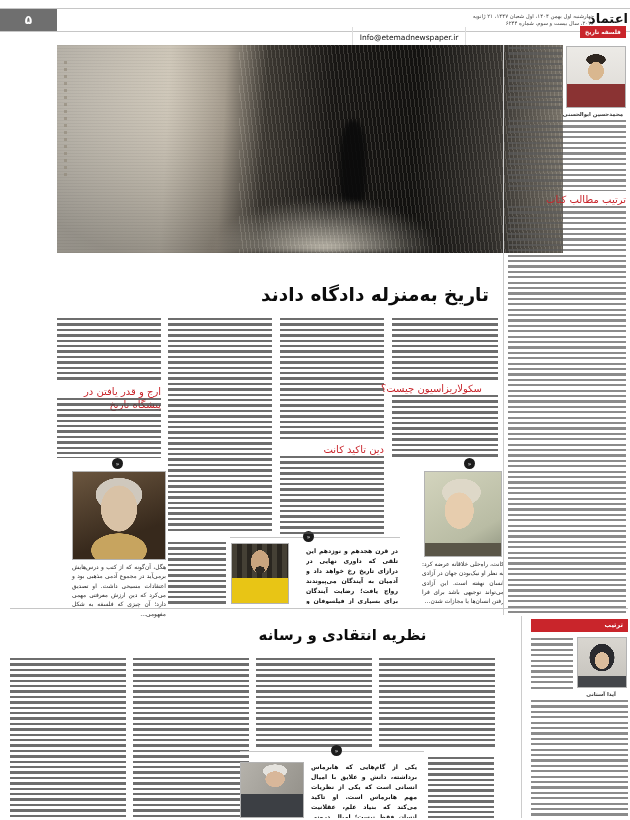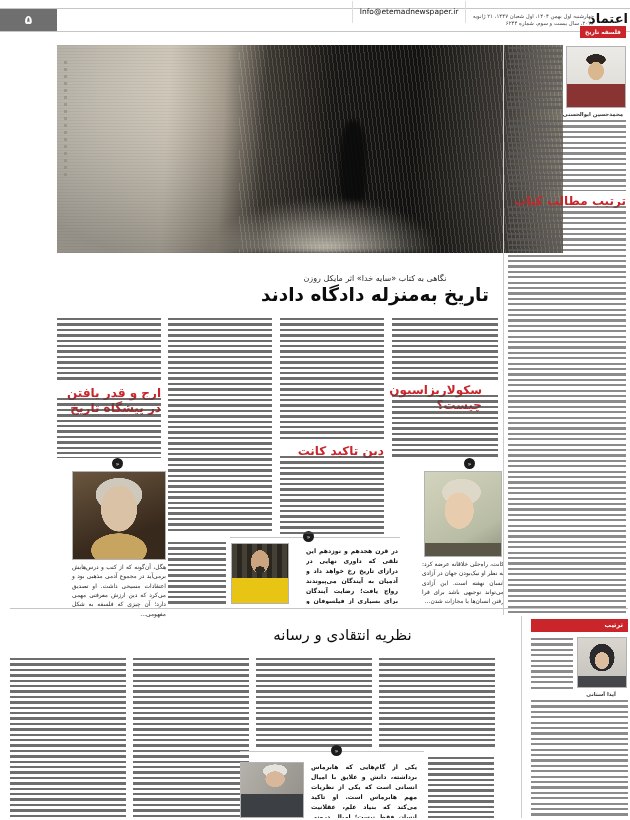--- a/index.html
+++ b/index.html
@@ -5,21 +5,21 @@
   :root{ --red:#c9252b; }
   html,body{margin:0;padding:0;background:#e9e9e9;}
   #page{position:relative;width:630px;height:820px;background:#ffffff;overflow:hidden;
         font-family:"DejaVu Sans",sans-serif;direction:rtl;}
   .abs{position:absolute;}
   
   .sim{background-image:repeating-linear-gradient(to bottom,#454545 0,#454545 2.4px,transparent 2.4px,transparent 5.4px);opacity:.78;}
   .sim-light{background-image:repeating-linear-gradient(to bottom,#5a5a5a 0,#5a5a5a 2.2px,transparent 2.2px,transparent 5.4px);opacity:.7;}
   .rule-h{height:1px;background:#c6c6c6;}
   .rule-v{width:1px;background:#cccccc;}
-  .subhead{font-size:12px;font-weight:bold;color:var(--red);line-height:1.25;text-align:right;}
+  .subhead{font-size:10px;font-weight:normal;color:var(--red);line-height:1.25;text-align:right;}
   .caption{font-size:5.9px;line-height:1.58;color:#1e1e1e;text-align:justify;}
   .quote{font-size:6.2px;line-height:1.62;color:#111;font-weight:bold;text-align:justify;}
   .qmark{width:11px;height:11px;border-radius:50%;background:#1c1c1c;color:#fff;
          font-size:6px;line-height:11px;text-align:center;}
   .photo{border:1px solid #b3b3b3;box-sizing:border-box;}
 
   
   .pageno{background:#6f6f6f;color:#fff;font-size:12px;font-weight:bold;text-align:center;line-height:22px;}
   .sectionbox{background:#b9b9b9;color:#fff;font-size:12px;font-weight:bold;text-align:center;line-height:22px;letter-spacing:1px;}
   .email{font-size:7.5px;color:#111;text-align:center;line-height:22px;direction:ltr;
@@ -35,21 +35,21 @@
       background:repeating-linear-gradient(83deg,rgba(236,231,219,.16) 0 1px,transparent 1px 4px);}
   .bp-grain{left:0;top:0;right:0;bottom:0;background:repeating-linear-gradient(0deg,rgba(0,0,0,.07) 0 1px,transparent 1px 3px);opacity:.6;}
   .bp-figure{left:56%;top:36%;width:26px;height:82px;background:#0b0b0b;border-radius:45% 45% 22% 22%;filter:blur(2px);opacity:.92;}
   .bp-ground{left:30%;bottom:0;width:46%;height:27%;
       background:radial-gradient(ellipse at 50% 100%,rgba(233,227,212,.85),transparent 70%);filter:blur(3px);}
   .bp-sig{left:7px;top:16px;width:3px;height:118px;
       background:repeating-linear-gradient(to bottom,#8f8676 0 3px,transparent 3px 7px);opacity:.6;}
 
   .kicker{font-size:8px;color:#2b2b2b;text-align:center;}
   .headline{font-size:18.5px;font-weight:bold;color:#0c0c0c;text-align:center;line-height:1.1;}
-  .headline2{font-size:15px;font-weight:normal;color:#0c0c0c;text-align:center;}
+  .headline2{font-size:15px;font-weight:bold;color:#0c0c0c;text-align:center;}
   .author{font-size:5.4px;font-weight:bold;color:#333;text-align:center;}
 
   
   .hegel{background:
       radial-gradient(ellipse 30px 38px at 50% 42%,#d9c2a6 0 60%,transparent 61%),
       radial-gradient(ellipse 42px 30px at 50% 26%,#cfc8bd 0 55%,transparent 56%),
       radial-gradient(ellipse 46px 28px at 50% 90%,#c7a45f 0 60%,transparent 61%),
       linear-gradient(160deg,#6b563f,#37291c 70%);}
   .kant{background:
       radial-gradient(ellipse 24px 30px at 45% 46%,#e7cdae 0 60%,transparent 61%),
@@ -80,35 +80,34 @@
 </style>
 </head>
 <body>
 
 <div id="page">
 
   <div class="abs rule-h" style="left:0;top:8;width:630px;top:8px"></div>
   <div class="abs rule-h" style="left:0;top:31px;width:630px"></div>
 
   <div class="abs pageno" style="left:0;top:9px;width:57px;height:22px">۵</div>
-  <div class="abs email" style="left:352px;top:1px;width:112px;height:22px">Info@etemadnewspaper.ir</div>
+  <div class="abs email" style="left:352px;top:27px;width:112px;height:22px">Info@etemadnewspaper.ir</div>
   <div class="abs dateline" style="left:466px;top:13px;width:128px">چهارشنبه اول بهمن ۱۴۰۴، اول شعبان ۱۴۴۷، ۲۱ ژانویه ۲۰۲۶، سال بیست و سوم، شماره ۶۲۴۴</div>
   <div class="abs logo" style="left:596px;top:7px;width:32px;height:24px">اعتماد</div>
   <div class="abs rubric" style="left:580px;top:26px;width:46px;height:12px">فلسفه تاریخ</div>
 
   <div class="abs bigphoto" style="left:57px;top:45px;width:506px;height:208px">
     <div class="abs bp-vignette"></div>
     <div class="abs bp-streaks"></div>
     <div class="abs bp-figure"></div>
     <div class="abs bp-ground"></div>
     <div class="abs bp-grain"></div>
     <div class="abs bp-sig"></div>
   </div>
 
-  <div class="abs kicker" style="left:250px;top:274px;width:250px">نگاهی به کتاب «سایه خدا» اثر مایکل روزن</div>
   <div class="abs headline" style="left:230px;top:285px;width:290px">تاریخ به‌منزله دادگاه دادند</div>
 
   <div class="abs sim" style="left:57px;top:318px;width:104px;height:64px"></div>
   <div class="abs subhead" style="left:57px;top:386px;width:104px">ارج و قدر یافتن در پیشگاه تاریخ</div>
   <div class="abs sim" style="left:57px;top:398px;width:104px;height:60px"></div>
   <div class="abs qmark" style="left:112px;top:458px">«</div>
   <div class="abs photo hegel" style="left:72px;top:471px;width:94px;height:89px"></div>
   <div class="abs caption" style="left:72px;top:563px;width:94px;height:40px">هگل، آن‌گونه که از کتب و درس‌هایش برمی‌آید در مجموع آدمی مذهبی بود و اعتقادات مسیحی داشت. او تصدیق می‌کرد که دین ارزش معرفتی مهمی دارد؛ آن چیزی که فلسفه به شکل مفهومی…</div>
 
   <div class="abs sim" style="left:168px;top:318px;width:104px;height:216px"></div>

